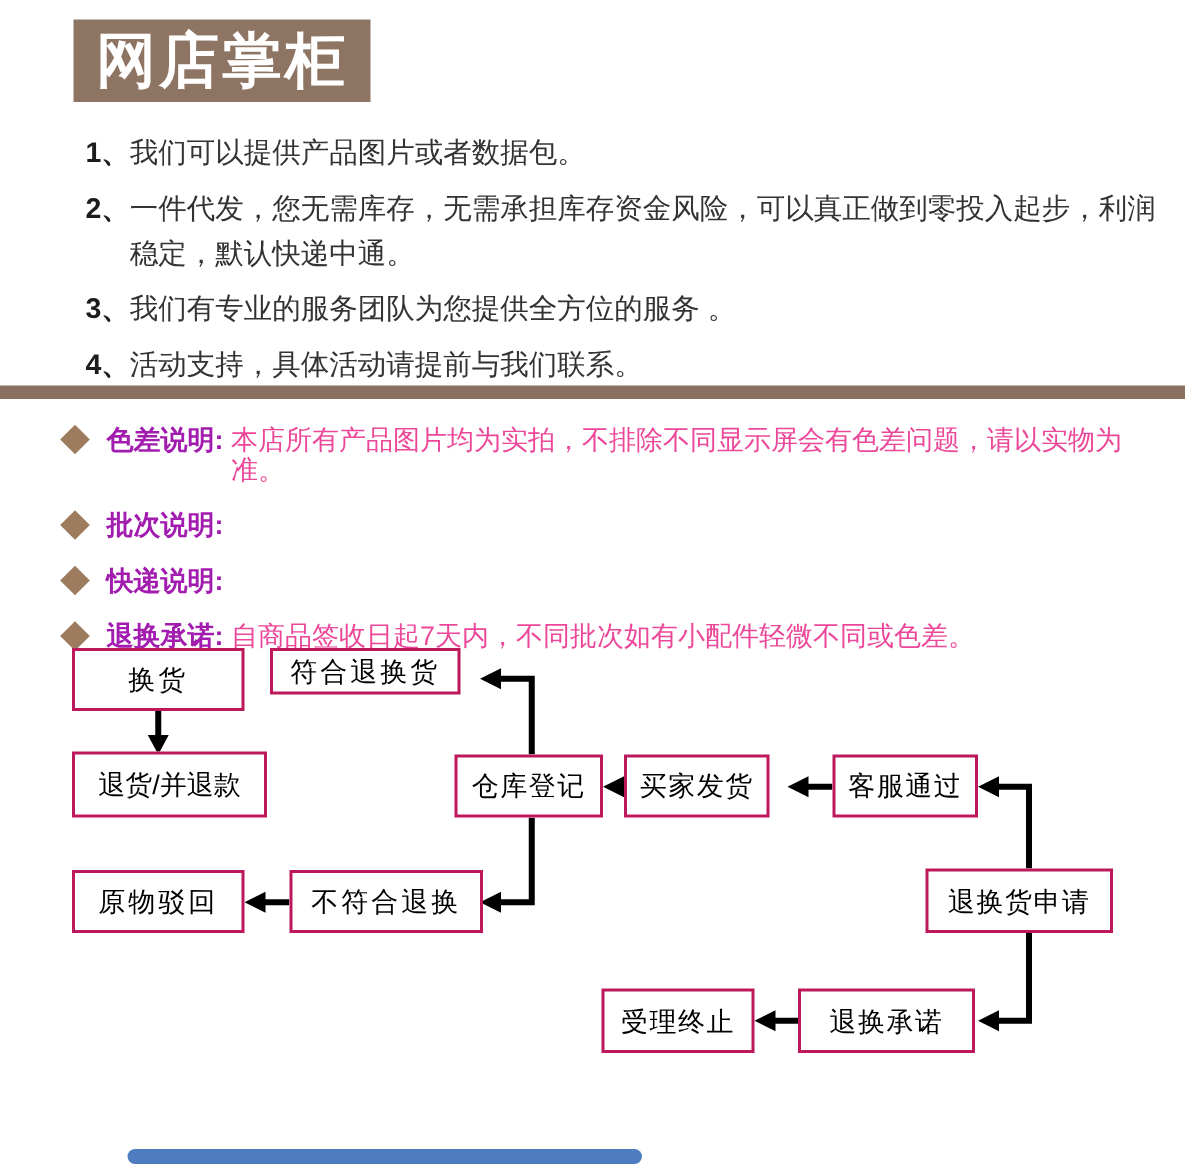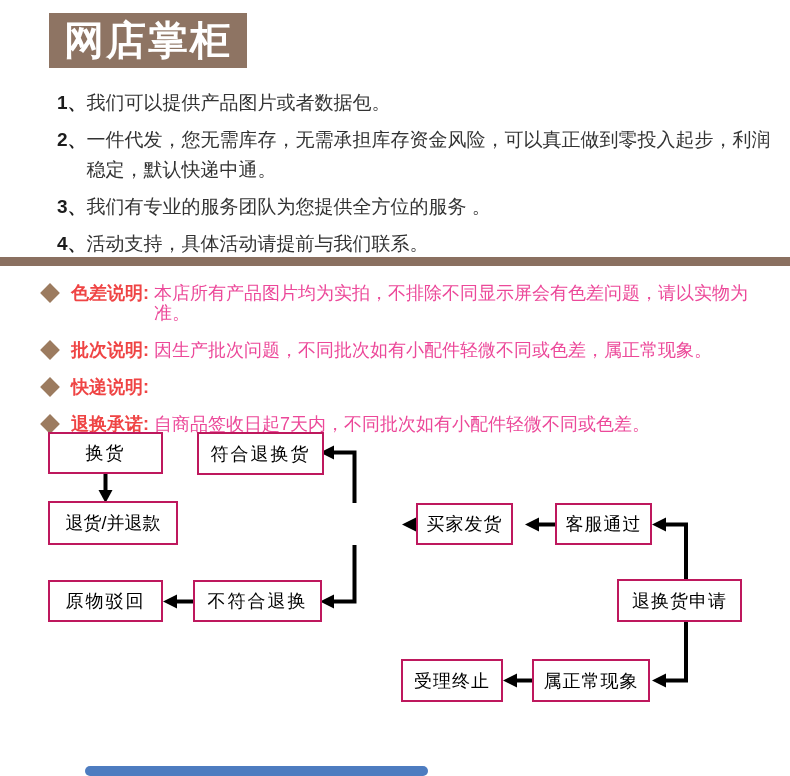--- a/index.html
+++ b/index.html
@@ -37,21 +37,21 @@
   
   .notices { position:absolute; left:40px; top:283px; width:730px; }
   .notice-row {
     display:flex; align-items:flex-start; margin-bottom:17px;
     font-size:18px; line-height:20px;
   }
   .diamond {
     flex:0 0 14px; width:14px; height:14px; margin:3px 14px 0 3px;
     background:#9c7b5f; transform:rotate(45deg);
   }
-  .notice-label { font-weight:bold; color:#ef4444; white-space:nowrap; margin-right:5px; }
+  .notice-label { font-weight:bold; color:#a21caf; white-space:nowrap; margin-right:5px; }
   .notice-text { color:#ec4899; }
   
   .flow-layer { position:absolute; left:0; top:0; width:790px; height:776px; pointer-events:none; }
   .fbox {
     position:absolute; background:#fff; border:2px solid #be185d;
     display:flex; align-items:center; justify-content:center;
     font-size:18px; letter-spacing:2px; color:#000; white-space:nowrap;
   }
   .arrows { position:absolute; left:0; top:0; width:790px; height:776px; }
   
@@ -90,21 +90,20 @@
 
   <div class="notices">
     <div class="notice-row">
       <span class="diamond"></span>
       <span class="notice-label">色差说明:</span>
       <span class="notice-text">本店所有产品图片均为实拍，不排除不同显示屏会有色差问题，请以实物为准。</span>
     </div>
     <div class="notice-row">
       <span class="diamond"></span>
       <span class="notice-label">批次说明:</span>
-      <span class="notice-text">因生产批次问题，不同批次如有小配件轻微不同或色差，属正常现象。</span>
     </div>
     <div class="notice-row">
       <span class="diamond"></span>
       <span class="notice-label">快递说明:</span>
     </div>
     <div class="notice-row">
       <span class="diamond"></span>
       <span class="notice-label">退换承诺:</span>
       <span class="notice-text">自商品签收日起7天内，不同批次如有小配件轻微不同或色差。</span>
     </div>
@@ -131,26 +130,27 @@
         <polygon points="525,524.5 539,517.5 539,531.5"></polygon>
         <polygon points="652,524.5 666,517.5 666,531.5"></polygon>
         <polygon points="320,601.5 334,594.5 334,608.5"></polygon>
         <polygon points="163,601.5 177,594.5 177,608.5"></polygon>
         <polygon points="652,680.5 666,673.5 666,687.5"></polygon>
         <polygon points="503,680.5 517,673.5 517,687.5"></polygon>
       </g>
     </svg>
 
     <div class="fbox" style="left:48px;top:432px;width:115px;height:42px">换货</div>
-    <div class="fbox" style="left:197px;top:432px;width:127px;height:43px">符合退换货</div>
+    <div class="fbox" style="left:180px;top:432px;width:127px;height:31px">符合退换货</div>
     <div class="fbox" style="left:48px;top:501px;width:130px;height:44px;letter-spacing:0">退货/并退款</div>
+    <div class="fbox" style="left:303px;top:503px;width:99px;height:42px;letter-spacing:1px">仓库登记</div>
     <div class="fbox" style="left:416px;top:503px;width:97px;height:42px;letter-spacing:1px">买家发货</div>
     <div class="fbox" style="left:555px;top:503px;width:97px;height:42px;letter-spacing:1px">客服通过</div>
     <div class="fbox" style="left:48px;top:580px;width:115px;height:42px">原物驳回</div>
     <div class="fbox" style="left:193px;top:580px;width:129px;height:42px">不符合退换</div>
     <div class="fbox" style="left:617px;top:579px;width:125px;height:43px;letter-spacing:1px">退换货申请</div>
     <div class="fbox" style="left:401px;top:659px;width:102px;height:43px;letter-spacing:1px">受理终止</div>
-    <div class="fbox" style="left:532px;top:659px;width:118px;height:43px;letter-spacing:1px">属正常现象</div>
+    <div class="fbox" style="left:532px;top:659px;width:118px;height:43px;letter-spacing:1px">退换承诺</div>
   </div>
 
   <div class="bottom-bar"></div>
 
 </div>
 
 </body></html>

